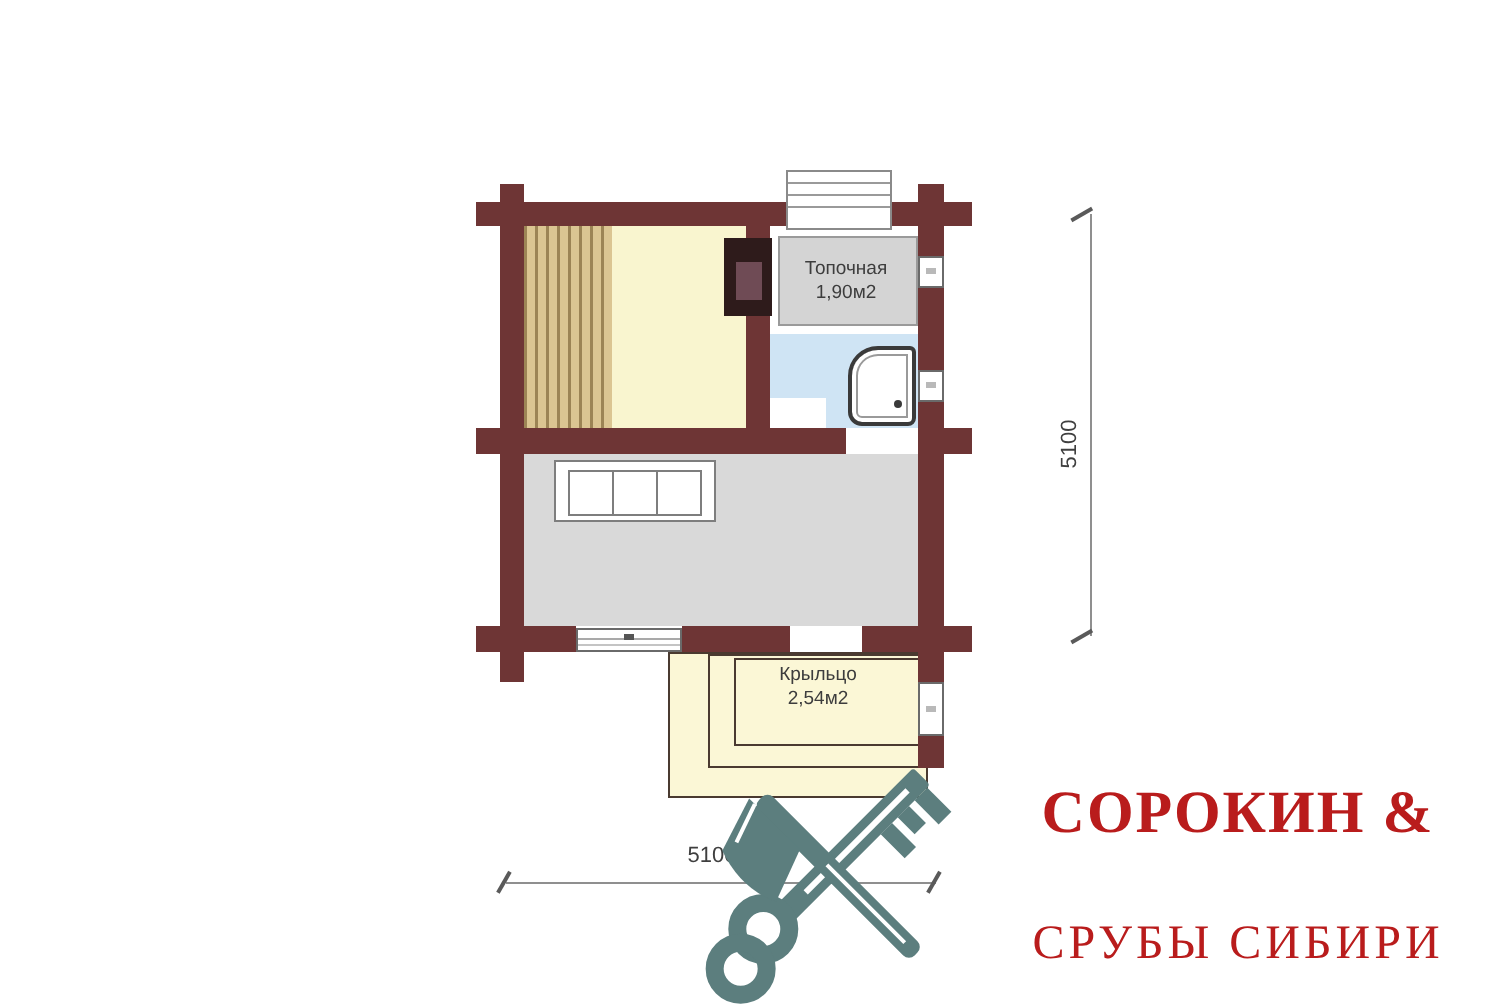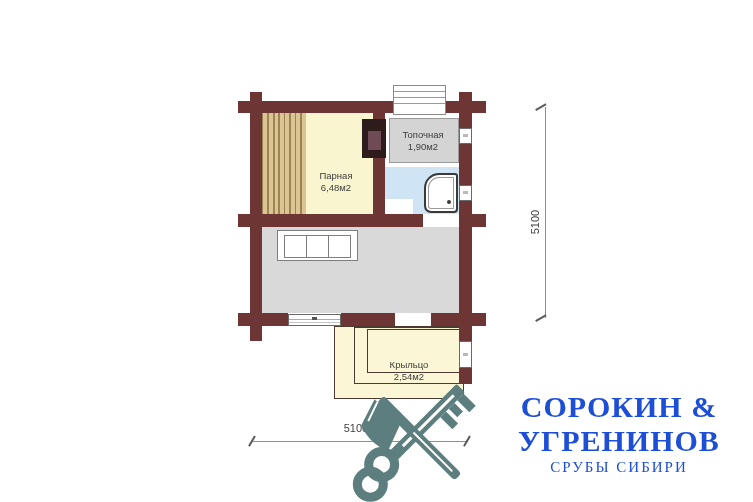--- a/index.html
+++ b/index.html
@@ -68,25 +68,25 @@
   #dim-h-line{left:253px;top:441px;width:215px;height:1px;}
   #dim-h-tick-l{left:251px;top:435px;transform:rotate(30deg);}
   #dim-h-tick-r{left:466px;top:435px;transform:rotate(30deg);}
   #dim-h-text{left:326px;top:422px;width:60px;}
   #dim-v-line{left:545px;top:107px;width:1px;height:211px;}
   #dim-v-tick-t{left:540px;top:101px;transform:rotate(60deg);}
   #dim-v-tick-b{left:540px;top:312px;transform:rotate(60deg);}
   #dim-v-text{left:515px;top:216px;width:40px;transform:rotate(-90deg);}
   
   #logo-icon{left:345px;top:366px;width:148px;height:136px;}
-  .logo-text{position:absolute;left:503px;width:232px;text-align:center;color:#1d4ed8;
+  .logo-text{position:absolute;left:503px;width:232px;text-align:center;color:#b91c1c;
              font-family:"Liberation Serif", serif;}
   #logo-line1{top:390px;font-size:30px;font-weight:bold;letter-spacing:1px;}
   #logo-line2{top:424px;font-size:30px;font-weight:bold;letter-spacing:1px;}
-  #logo-line3{top:459px;font-size:15px;font-weight:normal;letter-spacing:2px;}
+  #logo-line3{top:459px;font-size:24px;font-weight:normal;letter-spacing:2px;}
 </style>
 </head>
 <body>
 
 <div id="canvas">
 
   <div id="parnaya" class="room"></div>
   <div id="bench" class="abs"></div>
   <div id="moechnaya" class="room"></div>
   <div id="moechnaya-door-patch" class="abs"></div>
@@ -139,29 +139,25 @@
   </div>
 
   <div id="sofa" class="abs">
     <div class="seats">
       <div class="seat"></div>
       <div class="seat"></div>
       <div class="seat"></div>
     </div>
   </div>
 
-  <div class="room-label" style="left:296px;top:170px;width:80px;">
-    <span class="nm">Парная</span>
-    <span class="ar">6,48м2</span>
-  </div>
   <div class="room-label" style="left:383px;top:129px;width:80px;">
     <span class="nm">Топочная</span>
     <span class="ar">1,90м2</span>
   </div>
-  <div class="room-label" style="left:369px;top:359px;width:80px;">
+  <div class="room-label" style="left:369px;top:332px;width:80px;">
     <span class="nm">Крыльцо</span>
     <span class="ar">2,54м2</span>
   </div>
 
   <div id="dim-h-line" class="dim-line"></div>
   <div id="dim-h-tick-l" class="dim-tick"></div>
   <div id="dim-h-tick-r" class="dim-tick"></div>
   <div id="dim-h-text" class="dim-text">5100</div>
 
   <div id="dim-v-line" class="dim-line"></div>
@@ -183,16 +179,15 @@
 
     <g transform="translate(72,70) rotate(-45)" fill="#5c7e7e">
       <rect x="-5" y="-52" width="10" height="110" rx="4"></rect>
       <rect x="-1" y="-5" width="2" height="55" fill="#ffffff"></rect>
       <path d="M -4 -56 L -32 -47 Q -39 -27 -31 -10 L -4 -20 Z"></path>
       <path d="M -4 -52 L -24 -45" stroke="#ffffff" stroke-width="2" fill="none"></path>
     </g>
   </svg>
 
   <div id="logo-line1" class="logo-text">СОРОКИН &amp;</div>
-  <div id="logo-line2" class="logo-text">УГРЕНИНОВ</div>
   <div id="logo-line3" class="logo-text">СРУБЫ СИБИРИ</div>
 
 </div>
 
 </body></html>

